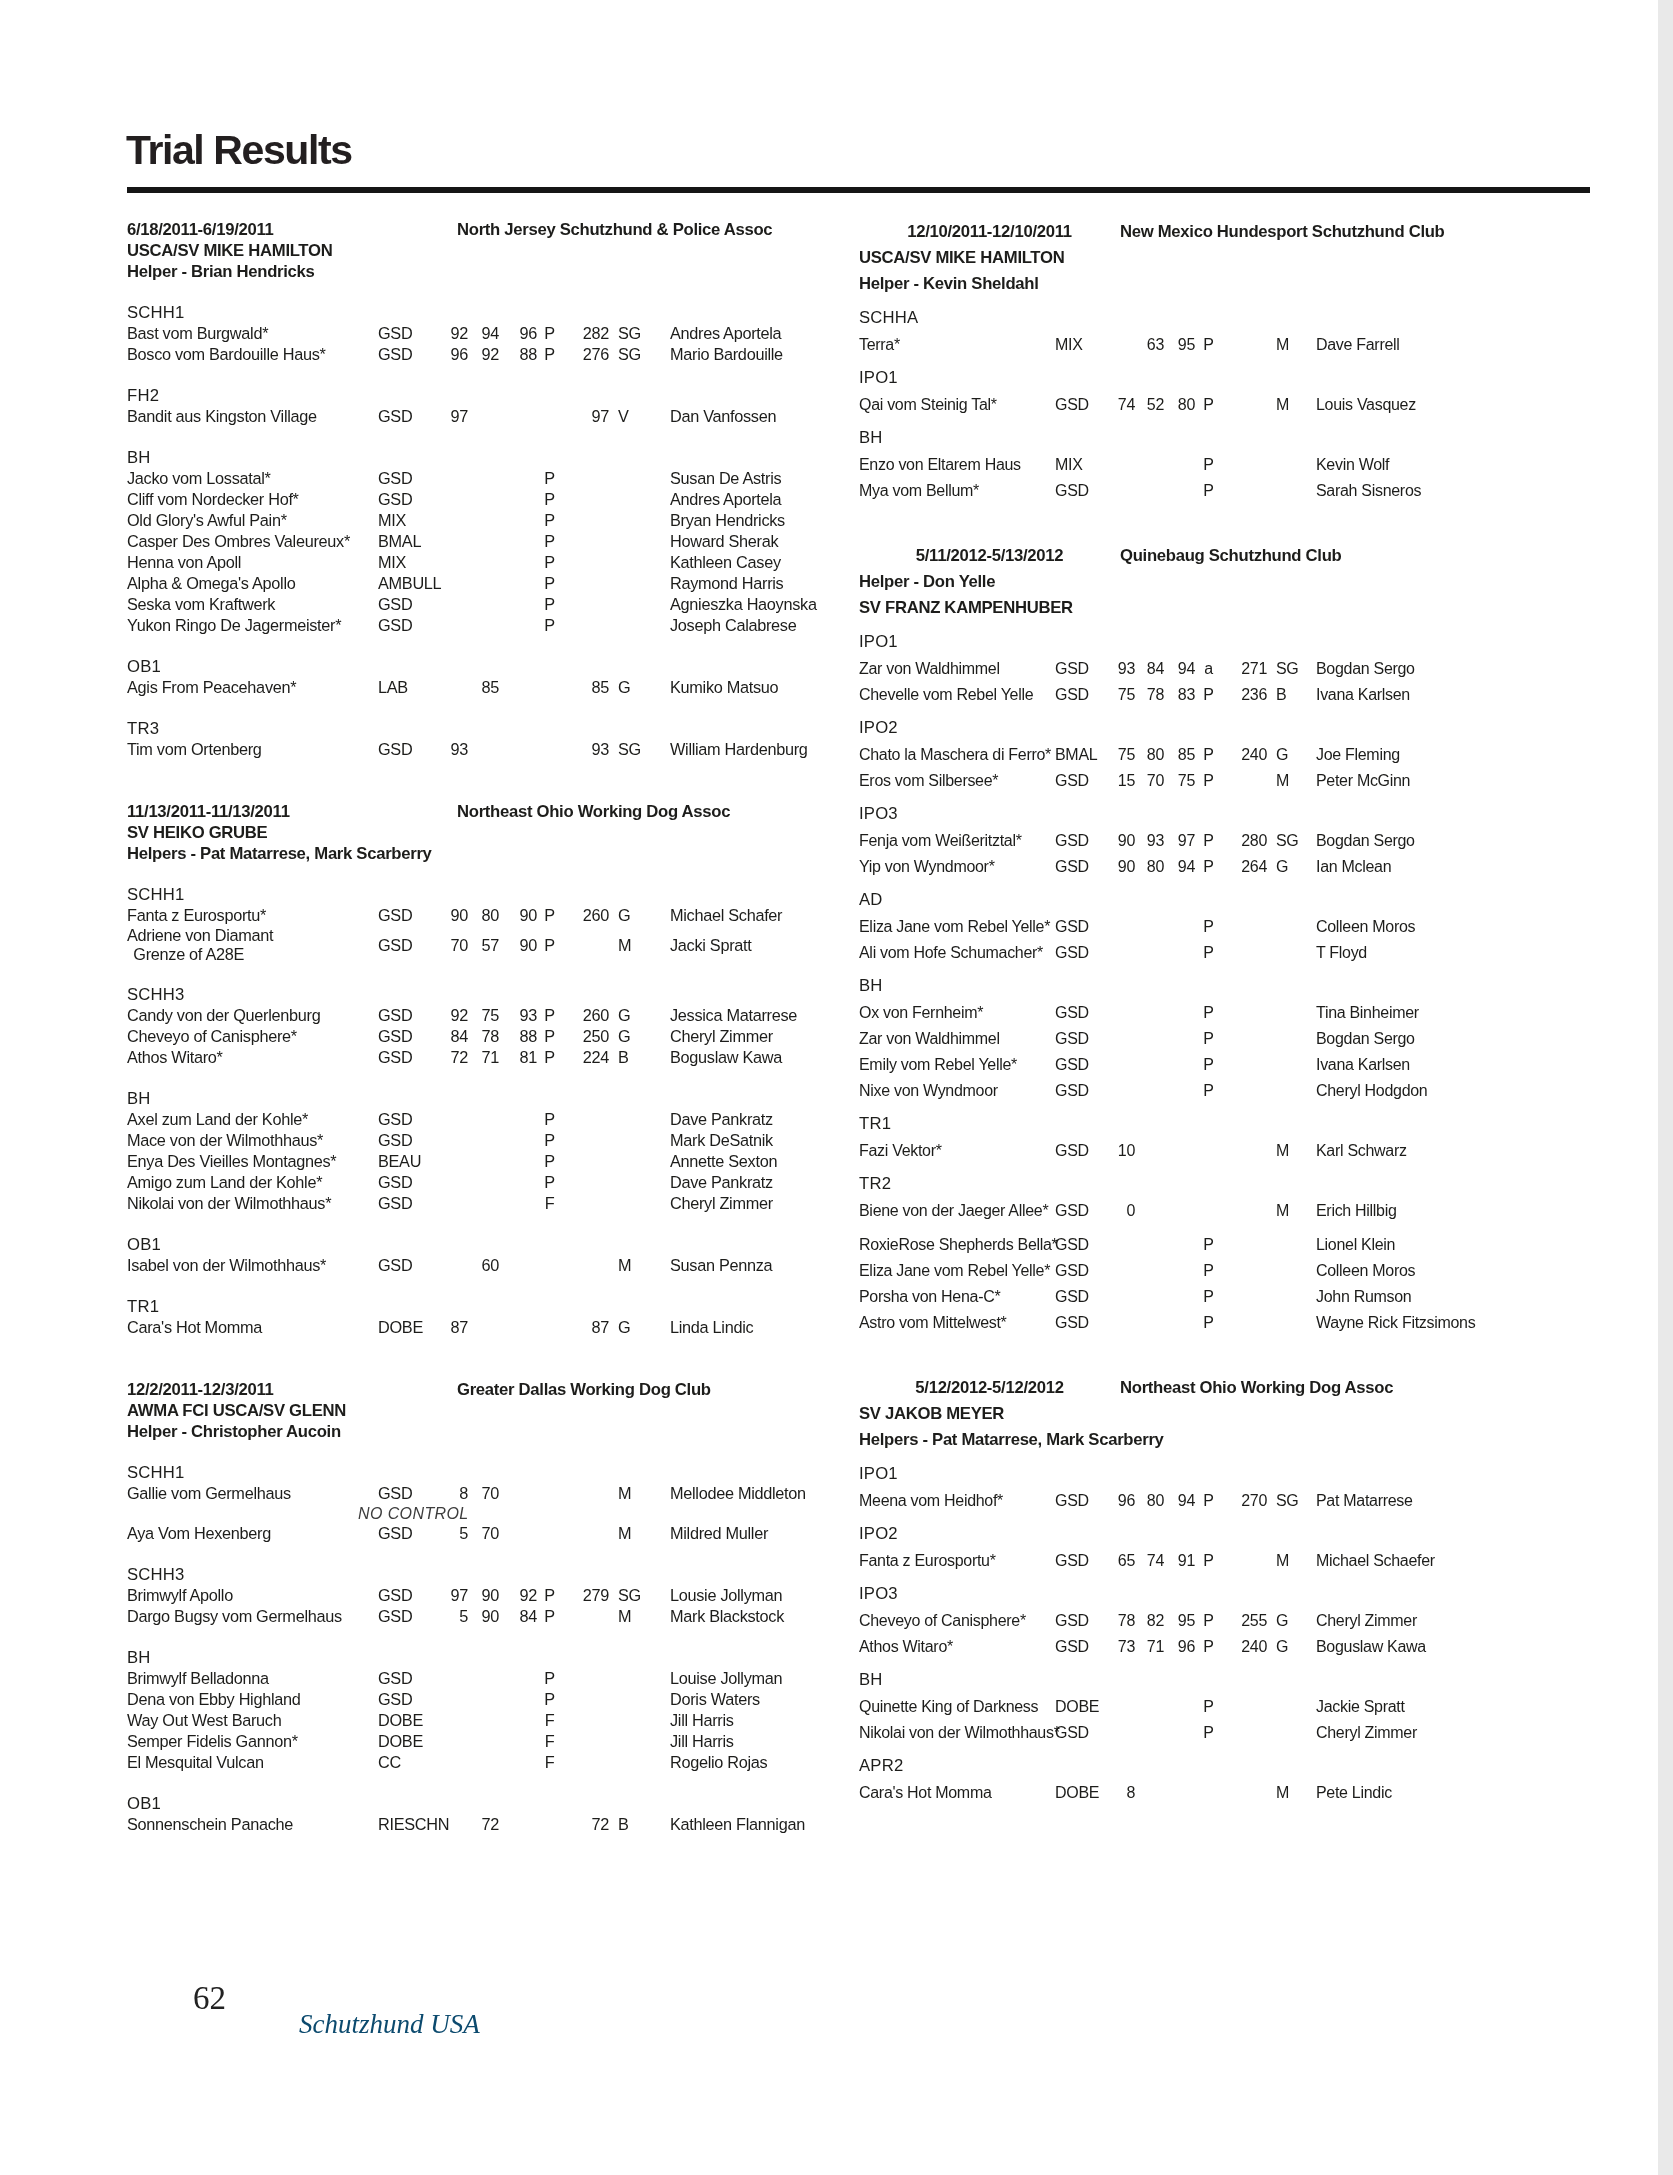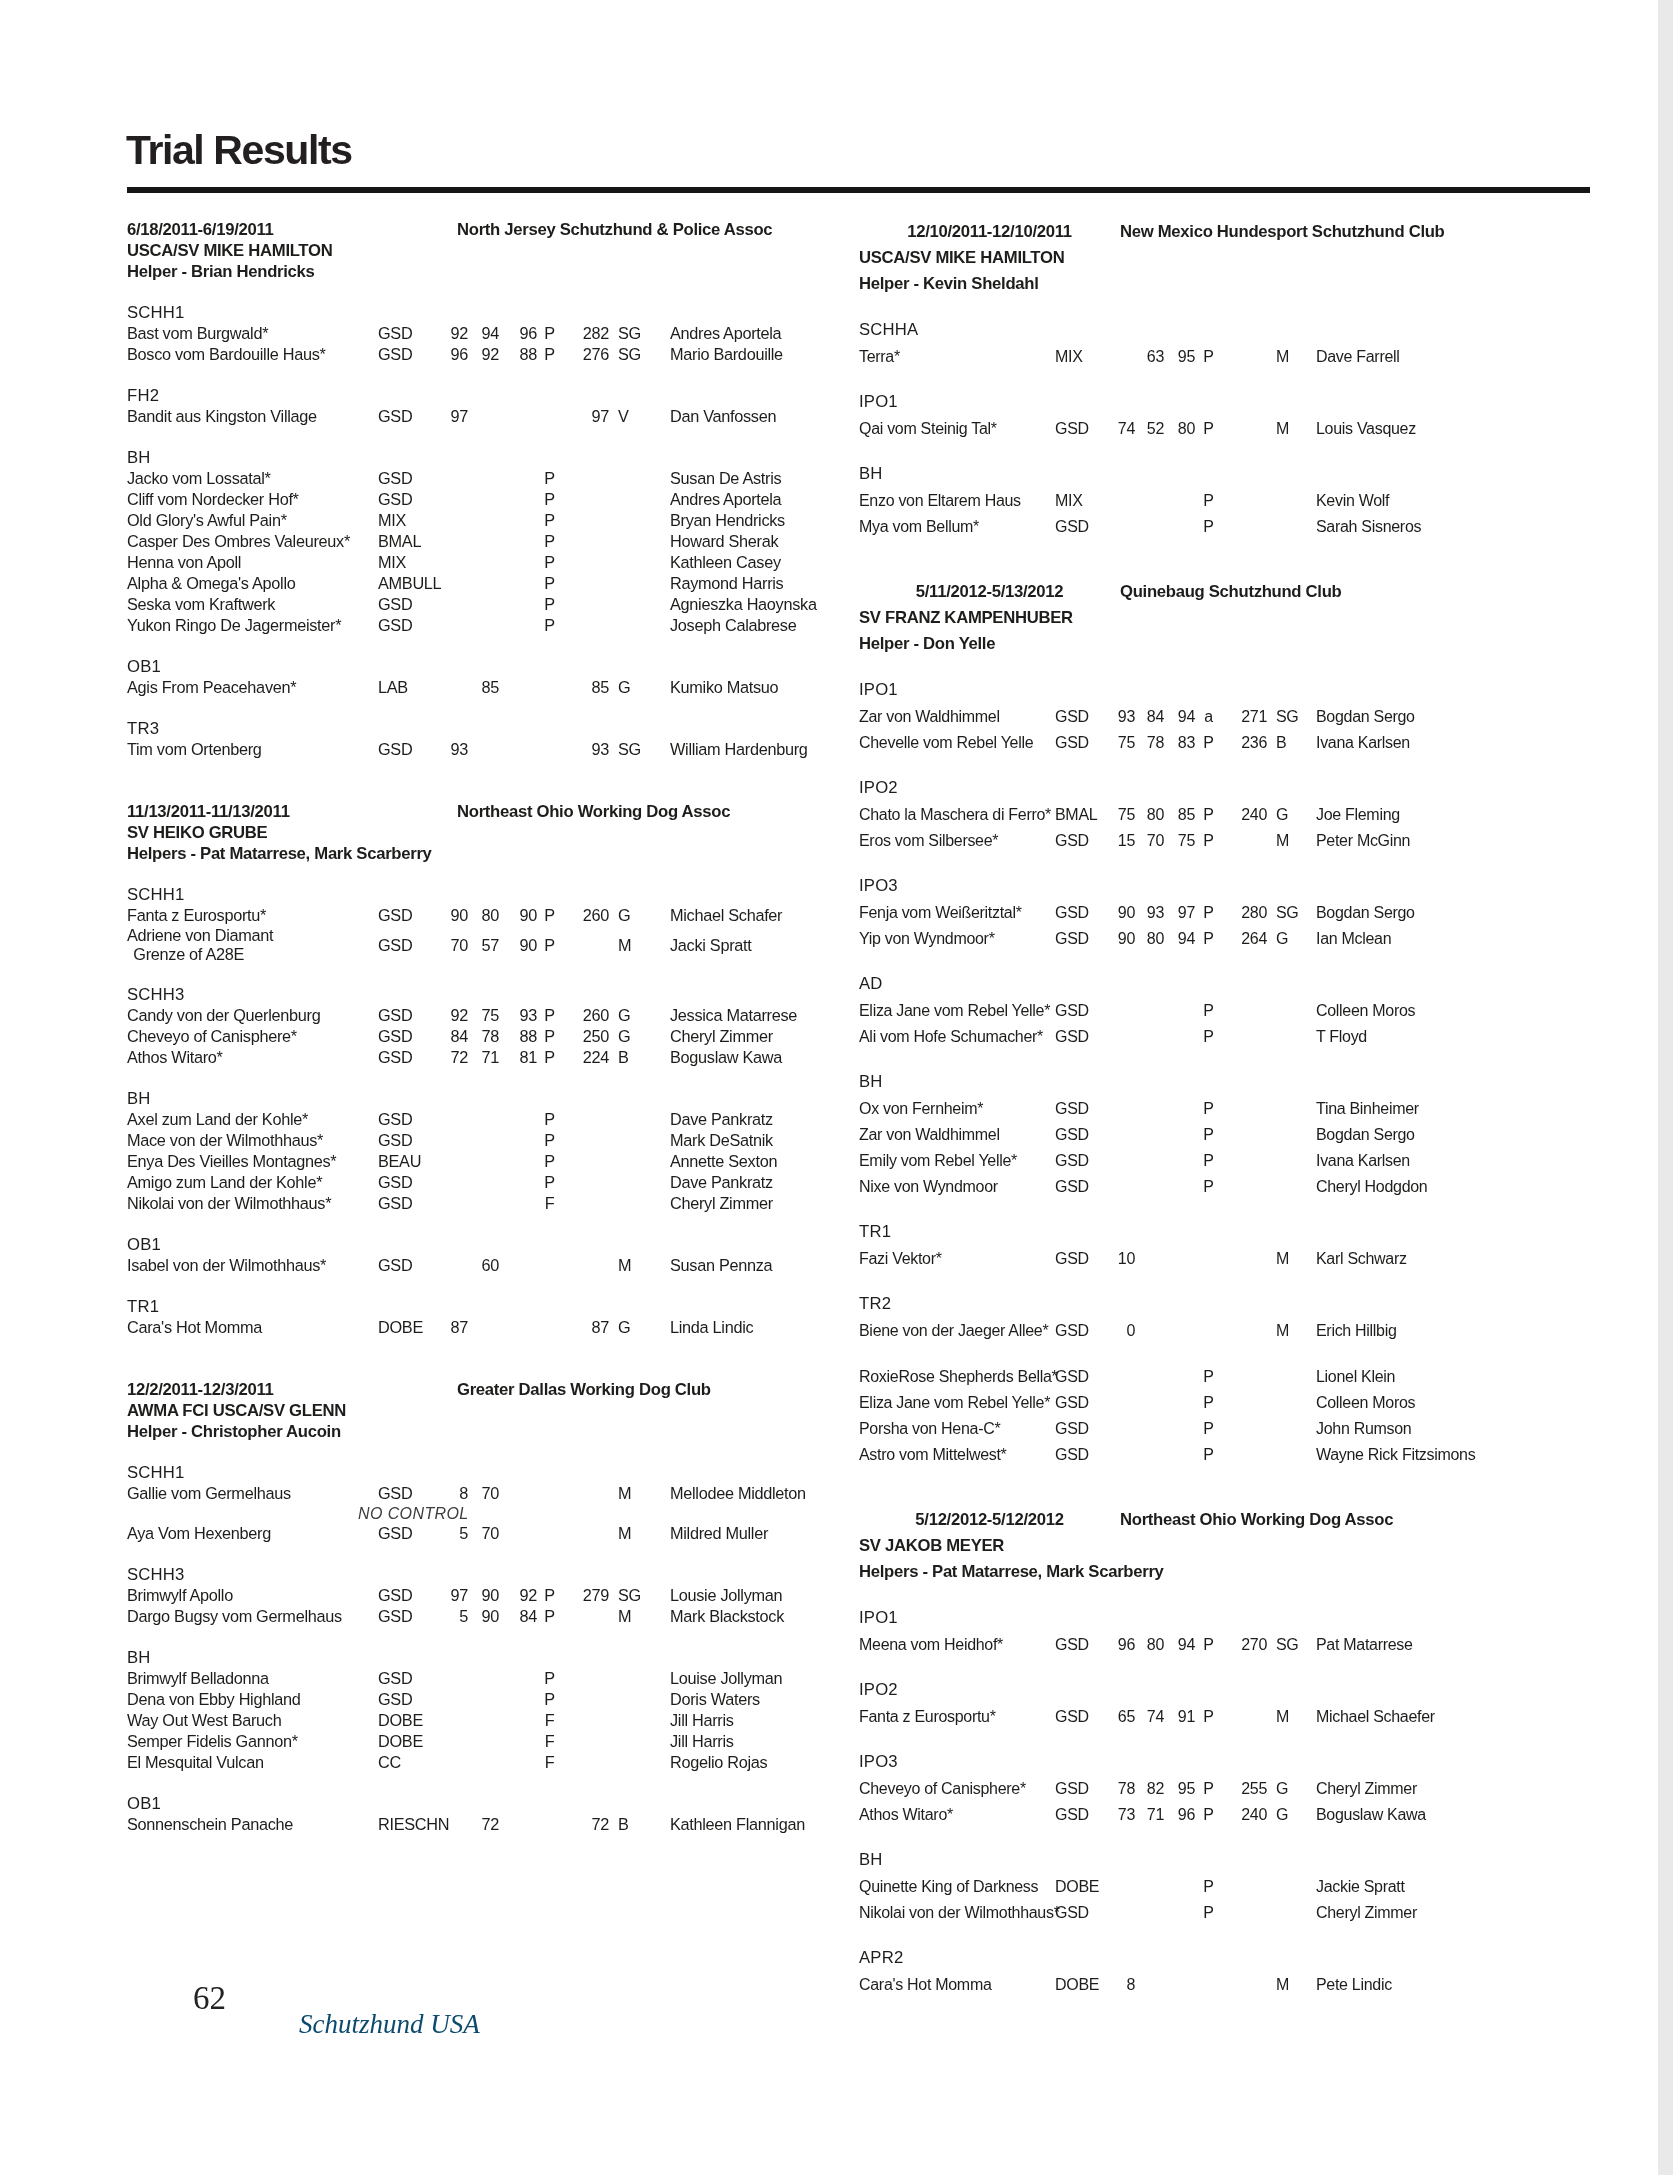--- a/index.html
+++ b/index.html
@@ -14,21 +14,21 @@
   .trial{margin-top:0;}
   .col-left .trial + .trial{margin-top:41px;}
   .col-right .trial + .trial{margin-top:40px;}
   .hdr-line{display:flex;font-weight:bold;align-items:center;white-space:nowrap;}
   .col-left .hdr-line{height:21px;font-size:16.7px;letter-spacing:-0.3px;}
   .col-right .hdr-line{height:26px;font-size:16.7px;letter-spacing:-0.3px;}
   .col-left .dates{display:inline-block;width:330px;flex:none;}
   .col-right .dates{display:inline-block;width:261px;flex:none;text-align:center;}
   .section{margin-top:0;}
   .col-left .section{margin-top:20px;}
-  .col-right .section{margin-top:20px;}
+  .col-right .section{margin-top:8px;}
   .sec-title{font-weight:normal;letter-spacing:0.2px;}
   .col-left .sec-title{height:21px;font-size:16.7px;line-height:21px;}
   .col-right .sec-title{height:26px;font-size:16.7px;line-height:26px;}
   .row{display:grid;align-items:center;}
   .col-left .row{grid-template-columns:251px 56px 34px 31px 38px 25px 47px 50px 1fr;min-height:21px;}
   .col-right .row{grid-template-columns:196px 51px 29px 29px 31px 27px 45px 38px 1fr;min-height:26px;}
   .c{font-size:16.3px;letter-spacing:-0.3px;white-space:nowrap;overflow:visible;line-height:19px;}
   .col-right .c{font-size:16px;}
   .c.num,.c.tot{text-align:right;}
   .c.pf{text-align:center;}
@@ -641,22 +641,22 @@
             <span class="c rat"></span>
             <span class="c handler">Sarah Sisneros</span>
           </div>
         </div>
       </div>
       <div class="trial">
         <div class="hdr-line">
           <span class="dates">5/11/2012-5/13/2012</span>
           <span class="club">Quinebaug Schutzhund Club</span>
         </div>
+        <div class="hdr-line">Helper - Don Yelle</div>
         <div class="hdr-line">SV FRANZ KAMPENHUBER</div>
-        <div class="hdr-line">Helper - Don Yelle</div>
         <div class="section">
           <div class="sec-title">IPO1</div>
           <div class="row">
             <span class="c name">
               <div>Zar von Waldhimmel</div>
             </span>
             <span class="c breed">GSD</span>
             <span class="c num">93</span>
             <span class="c num">84</span>
             <span class="c num">94</span>

